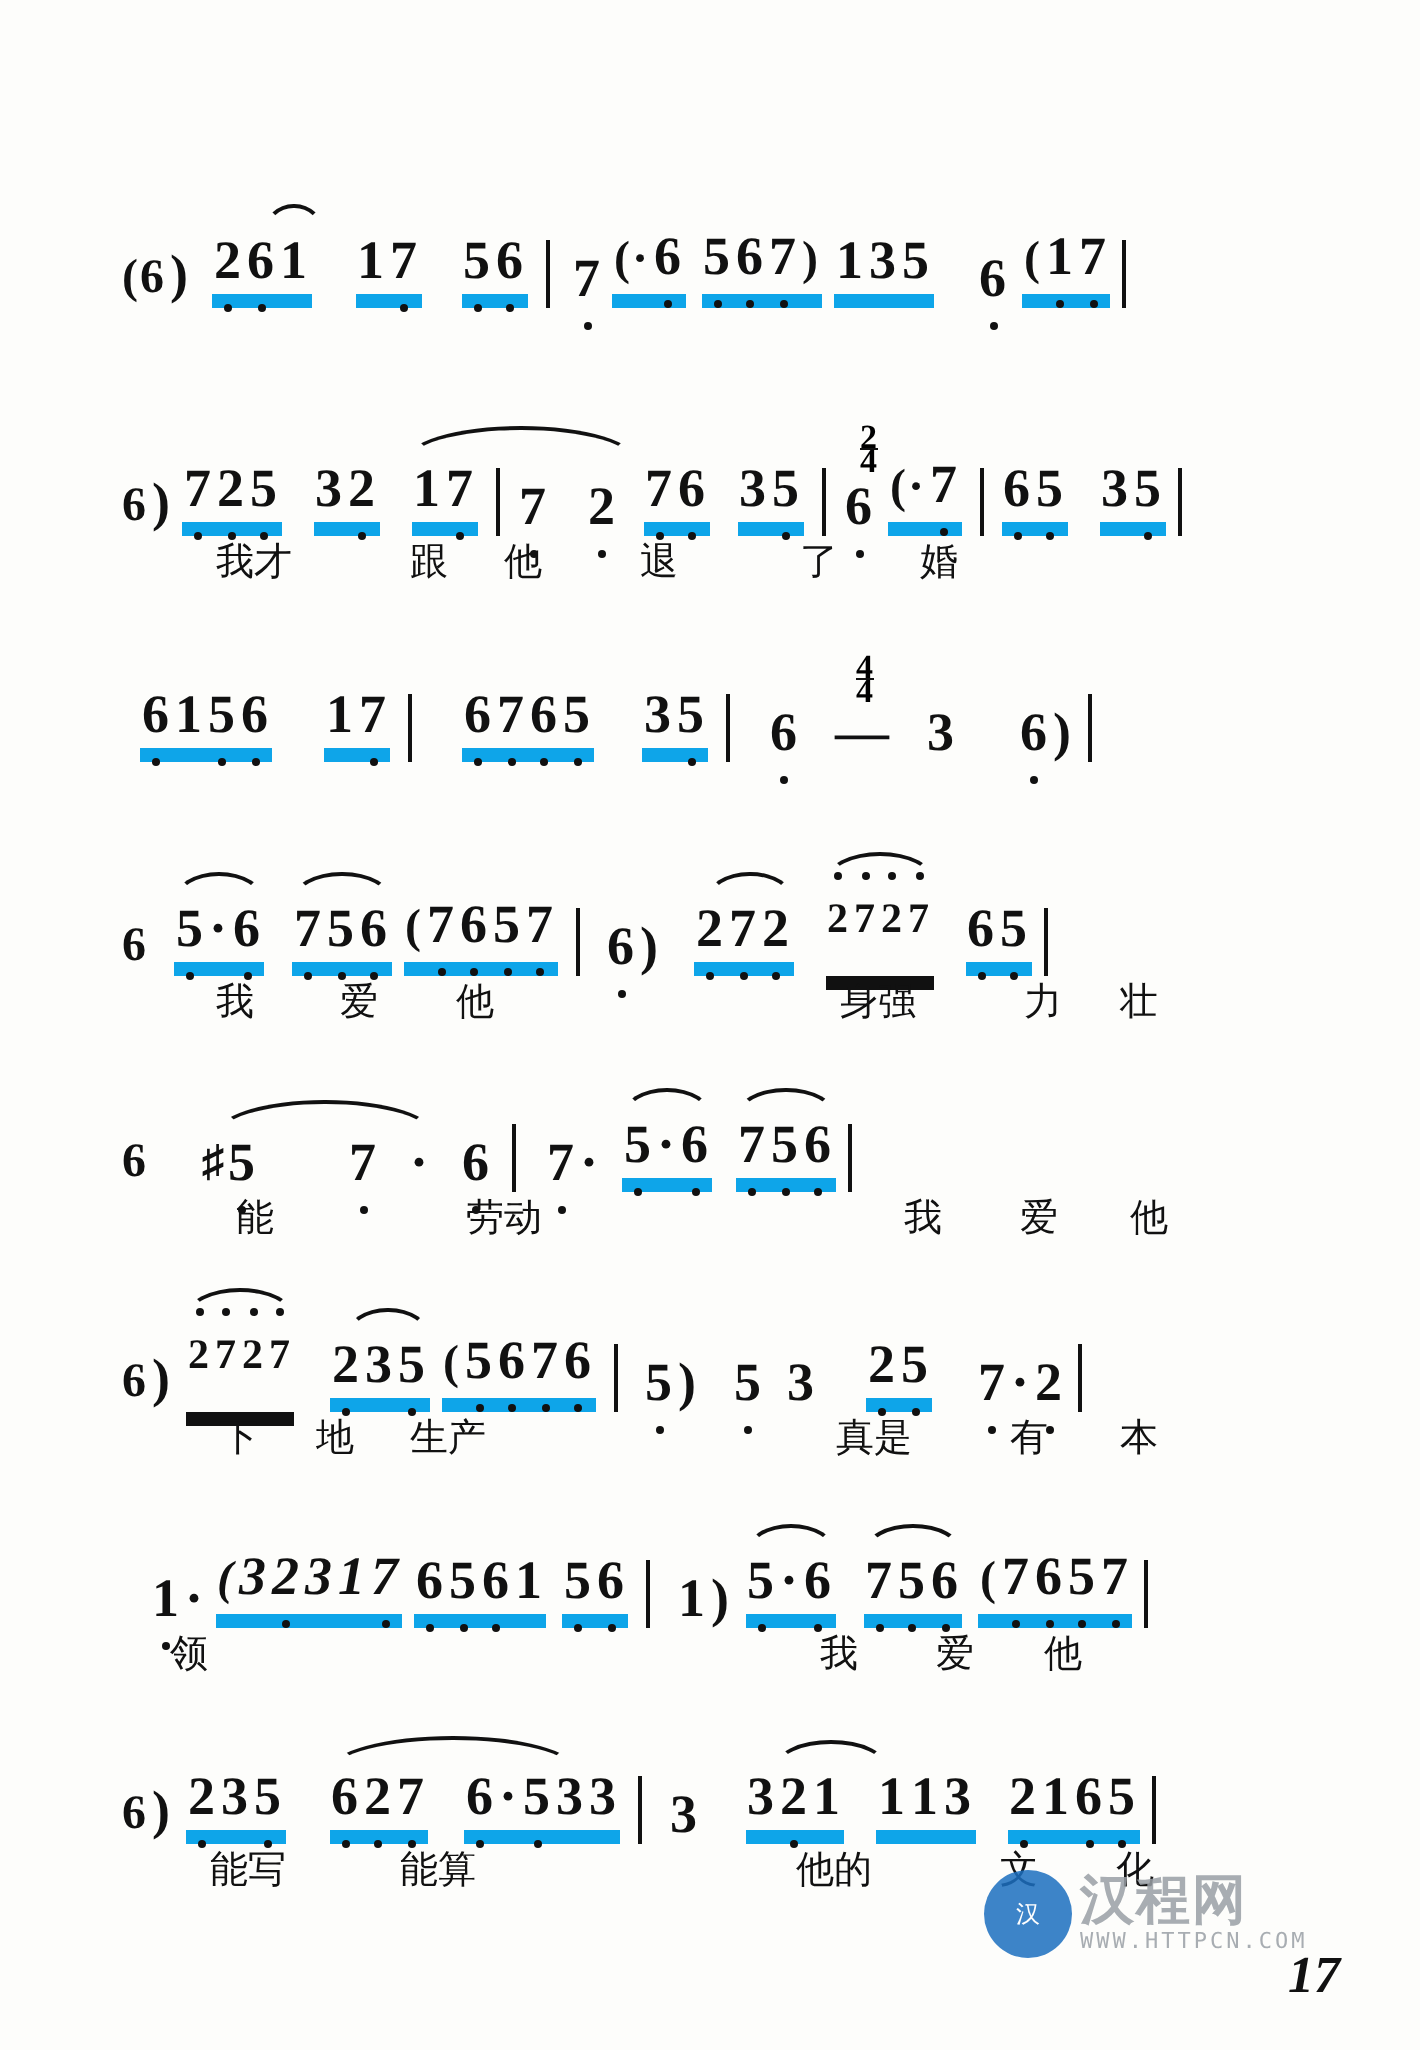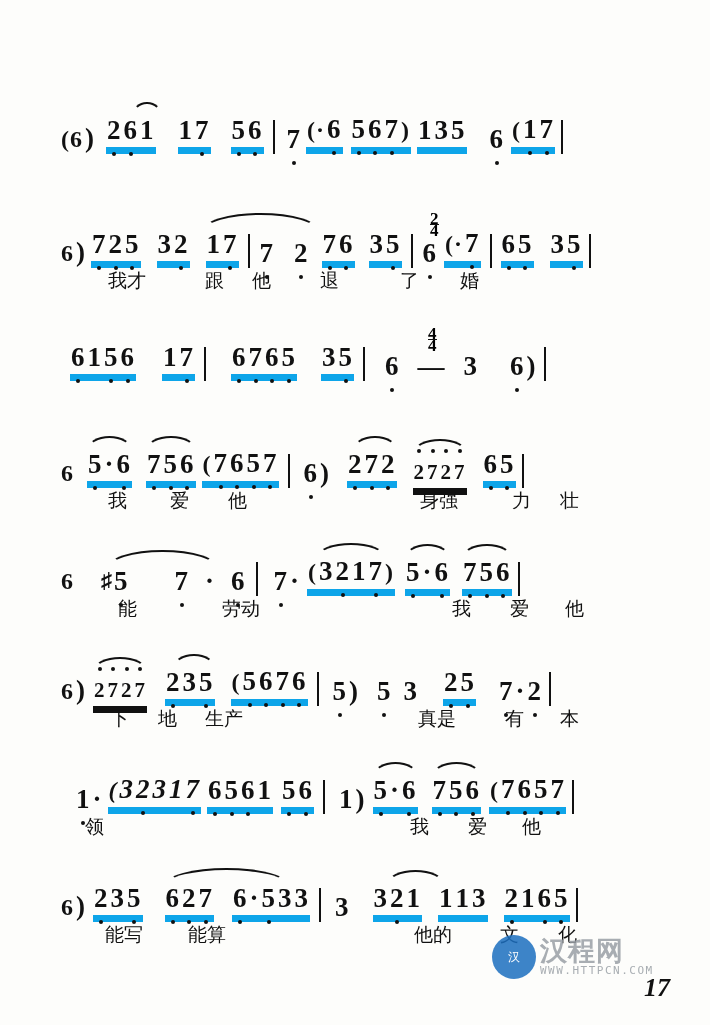--- a/index.html
+++ b/index.html
@@ -51,21 +51,21 @@
     letter-spacing: 1px;
     line-height: 30px;
   }
   .note {
     position: relative;
     display: inline-block;
     padding: 0 1px;
   }
   
   .beam1 { border-bottom: 7px solid #0ea5e9; padding-bottom: 2px; }
-  .beam2 { box-shadow: 0 3px 0 0 #111, 0 7px 0 0 #111; padding-bottom: 1px;}
+  .beam2 { box-shadow: 0 3px 0 0 #111, 0 7px 0 0 #111; padding-bottom: 14px;}
 
   
   .dotu::after {
     content: "";
     position: absolute;
     left: 50%;
     bottom: -11px;
     margin-left: -2px;
     width: 4px;
     height: 4px;
@@ -385,57 +385,53 @@
       <span class="grp" style="margin-left:14px;">
         <span class="note">·</span>
       </span>
       <span class="grp" style="margin-left:14px;">
         <span class="note dotu">6</span>
       </span>
       <span class="barline"></span>
       <span class="grp" style="margin-left:6px;">
         <span class="note dotu">7</span><span class="note">·</span>
       </span>
-      <span class="grp beam1" style="margin-left:6px;">
-        <span class="note" style="font-size:24px;">(</span><span class="note">3</span><span class="note dotu">2</span><span class="note">1</span><span class="note dotu">7</span><span class="note" style="font-size:24px;">)</span>
-        <span class="slur" style="left:10px;right:10px;"></span>
-      </span>
       <span class="grp beam1" style="margin-left:10px;">
         <span class="note dotu">5</span><span class="note">·</span><span class="note dotu">6</span>
         <span class="slur" style="left:0;right:0;"></span>
       </span>
       <span class="grp beam1" style="margin-left:12px;">
         <span class="note dotu">7</span><span class="note dotu">5</span><span class="note dotu">6</span>
         <span class="slur" style="left:0;right:0;"></span>
       </span>
       <span class="endline"></span>
     </div>
     <div class="lyricline">
       <span class="lyric" style="left:118px;">能</span>
-      <span class="lyric" style="left:222px;">劳动</span>
+      <span class="lyric" style="left:233px;">劳动</span>
       <span class="lyric" style="left:452px;">我</span>
       <span class="lyric" style="left:510px;">爱</span>
       <span class="lyric" style="left:565px;">他</span>
     </div>
   </div>
 
   <div class="system" style="top:660px;">
     <div class="staffline">
       <span class="grp" style="margin-left:0;">
         <span class="note" style="font-size:24px;">6</span><span class="note">)</span>
       </span>
       <span class="grp beam2" style="margin-left:6px;font-size:21px;">
         <span class="note doto">2</span><span class="note doto">7</span><span class="note doto">2</span><span class="note doto">7</span>
         <span class="slur" style="left:0;right:0;top:-18px;"></span>
       </span>
       <span class="grp beam1" style="margin-left:18px;">
         <span class="note dotu">2</span><span class="note">3</span><span class="note dotu">5</span>
         <span class="slur" style="left:8px;right:0;"></span>
       </span>
-      <span class="grp beam1" style="margin-left:16px;">
+      <span class="grp beam1" style="margin-left:6px;">
         <span class="note" style="font-size:24px;">(</span><span class="note dotu">5</span><span class="note dotu">6</span><span class="note dotu">7</span><span class="note dotu">6</span>
       </span>
       <span class="barline"></span>
       <span class="grp" style="margin-left:4px;">
         <span class="note dotu">5</span><span class="note">)</span>
       </span>
       <span class="grp" style="margin-left:16px;">
         <span class="note dotu">5</span>
       </span>
       <span class="grp" style="margin-left:10px;">
@@ -524,22 +520,22 @@
       <span class="grp beam1" style="margin-left:16px;">
         <span class="note">1</span><span class="note">1</span><span class="note">3</span>
       </span>
       <span class="grp beam1" style="margin-left:16px;">
         <span class="note dotu">2</span><span class="note">1</span><span class="note dotu">6</span><span class="note dotu">5</span>
       </span>
       <span class="endline"></span>
     </div>
     <div class="lyricline">
       <span class="lyric" style="left:105px;">能写</span>
-      <span class="lyric" style="left:188px;">能算</span>
-      <span class="lyric" style="left:414px;">他的</span>
+      <span class="lyric" style="left:200px;">能算</span>
+      <span class="lyric" style="left:398px;">他的</span>
       <span class="lyric" style="left:500px;">文</span>
       <span class="lyric" style="left:558px;">化</span>
     </div>
   </div>
 
   <div id="watermark">
     <div id="wm-circle">汉</div>
     <div id="wm-text">
       <span id="wm-main">汉程网</span>
       <span id="wm-sub">WWW.HTTPCN.COM</span>

